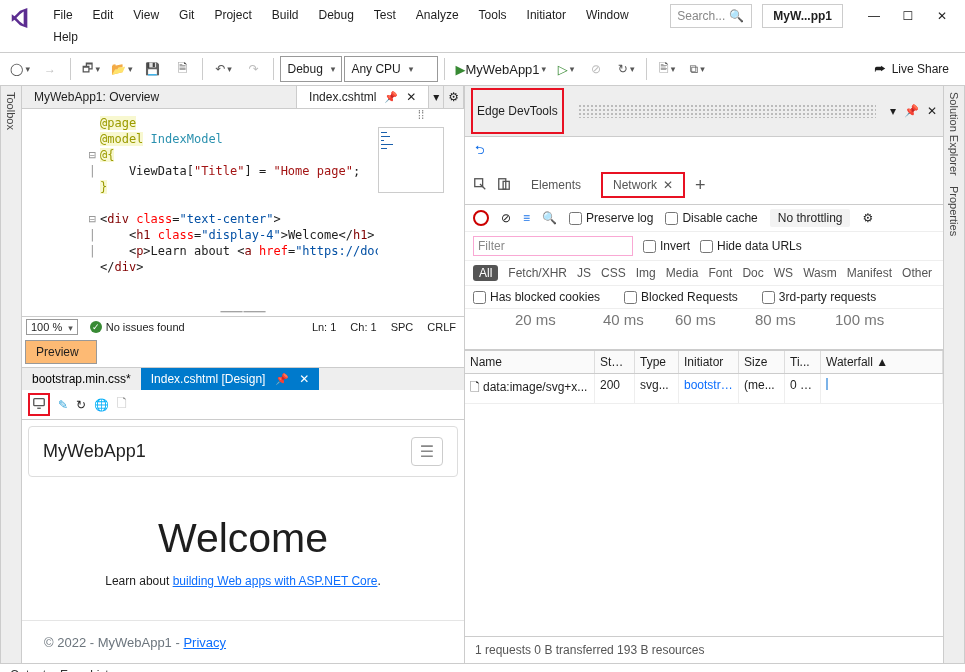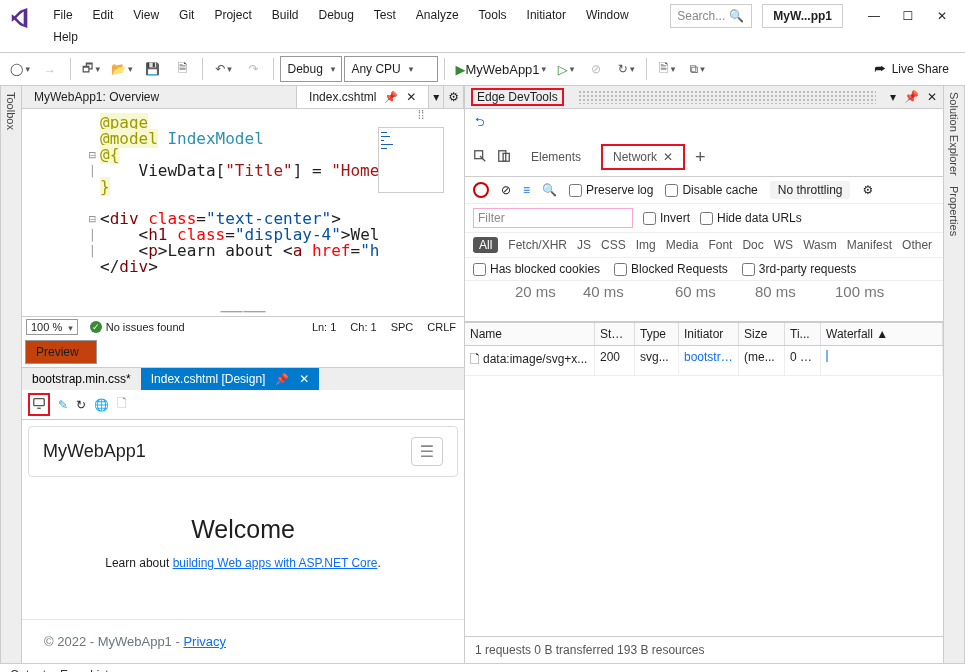--- a/index.html
+++ b/index.html
@@ -21,65 +21,65 @@
   .body{display:flex;height:577px}
   .toolbox-rail,.right-rail{width:20px;background:#eee;border-left:1px solid #ccc;border-right:1px solid #ccc;display:flex;flex-direction:column;align-items:center;padding-top:6px;gap:10px}
   .rail-text{writing-mode:vertical-rl;font-size:11px;color:#444}
   .left-pane{width:442px;display:flex;flex-direction:column;border-right:1px solid #ccc}
   .doctabs{display:flex;align-items:center;background:#f0abfc;border-bottom:1px solid #ccc;height:22px}
   .doctab{padding:3px 12px;background:#fff;border-right:1px solid #ccc;height:16px;display:flex;align-items:center;gap:8px}
   .doctab.inactive{background:#eee;flex:1}
   .doctab.active{background:#fff}
   .editor-wrap{display:flex;height:195px;position:relative}
   .gutter{width:70px;background:#fff;border-right:0;padding:6px 4px;text-align:right;color:#999;font-family:Consolas,monospace;font-size:12px;line-height:16px}
-  .code{flex:1;padding:6px 0;font-family:Consolas,monospace;font-size:16px;line-height:16px;white-space:pre;overflow:hidden}
+  .code{flex:1;padding:6px 0;font-family:Consolas,monospace;font-size:12px;line-height:16px;white-space:pre;overflow:hidden}
   .minimap{width:60px;border:1px solid #ccc;margin:6px 20px 0 0;height:60px;background:linear-gradient(#fff,#fff);padding:2px;font-size:3px;color:#0451a5}
   .splitter-handle{height:12px;display:flex;justify-content:center;align-items:center;color:#888;border-top:0}
   .dir{color:#9b9b00;background:#f8f8d0}
   .type{color:#2b91af}
   .str{color:#a31515}
   .tag{color:#800000}
   .attr{color:#ff0000}
   .aval{color:#0451a5}
   .statusrow{display:flex;align-items:center;background:#fff;border-top:1px solid #ccc;height:20px;font-size:11px}
   .zoom{border:1px solid #999;padding:1px 4px;margin:0 4px;display:flex;align-items:flex-end;gap:4px}
   .issues{display:flex;align-items:center;gap:4px;margin-left:8px;color:#1e1e1e}
   .ok-dot{width:12px;height:12px;border-radius:50%;background:#388a34;color:#fff;display:flex;align-items:center;justify-content:center;font-size:9px}
   .metrics{margin-left:auto;display:flex;gap:14px;padding-right:8px}
-  .preview-tab{border:1px solid #999;padding:3px 10px;width:50px;margin:3px;background:#c2410c;height:16px;display:flex;align-items:center}
+  .preview-tab{border:1px solid #999;padding:3px 10px;width:50px;margin:3px;background:#fdba74;height:16px;display:flex;align-items:center}
   .design-tabs{display:flex;background:#eee;height:22px;border-top:1px solid #ccc}
   .dtab{padding:3px 10px;color:#fff;background:#007acc;display:flex;align-items:center;gap:10px}
   .dtab.inactive{background:#eee;color:#000}
   .dtab.inactive.mod{font-style:normal}
   .design-toolbar{display:flex;align-items:center;padding:3px 6px;gap:8px;border-bottom:1px solid #ccc}
   .highlight-red{border:2px solid #e81123;padding:1px 2px}
   .browser-preview{flex:1;background:#fff;padding:0;overflow:hidden;display:flex;flex-direction:column}
   .bp-nav{display:flex;justify-content:space-between;align-items:center;padding:10px 14px;border-bottom:1px solid #e5e5e5;margin:6px;border:1px solid #ddd;border-radius:4px}
   .brand{font-size:18px;color:#222}
   .burger{border:1px solid #ccc;border-radius:4px;padding:4px 8px;font-size:16px;color:#888}
   .bp-body{text-align:center;padding:20px}
-  .bp-body h1{font-weight:300;font-size:25px;margin:12px 0}
+  .bp-body h1{font-weight:300;font-size:41px;margin:12px 0}
   .bp-body a{color:#0d6efd;text-decoration:underline}
   .bp-footer{margin-top:auto;padding:14px 22px;border-top:1px solid #e5e5e5;color:#6c757d;font-size:13px}
   .right-pane{flex:1;display:flex;flex-direction:column}
   .edge-title{display:flex;align-items:center;background:#eee;border-bottom:1px solid #ccc;padding:2px 6px;gap:8px}
-  .edge-title .label{border:2px solid #e81123;padding:0 4px}
+  .edge-title .label{border:2px solid #e81123;padding:14px 4px}
   .edge-tools{display:flex;align-items:center;padding:6px 8px;gap:10px;border-bottom:1px solid #ccc}
   .devtab{padding:4px 10px;color:#555}
   .devtab.active{border:2px solid #e81123;display:flex;gap:6px}
   .net-toolbar{display:flex;align-items:center;padding:4px 8px;gap:12px;border-bottom:1px solid #eee;flex-wrap:wrap}
   .rec{width:12px;height:12px;border:2px solid #c00;border-radius:50%;display:inline-block}
   .cb{display:flex;align-items:center;gap:4px}
   .cb input{margin:0}
   .pill{background:#f3f3f3;padding:2px 8px;border-radius:2px}
   .net-filter-row{display:flex;align-items:center;padding:4px 8px;gap:10px;border-bottom:1px solid #eee}
   .filter-input{border:1px solid #f9a8d4;padding:2px 4px;width:150px;color:#888}
   .type-row{display:flex;align-items:center;padding:4px 8px;gap:10px;border-bottom:1px solid #eee;font-size:12px;color:#555;flex-wrap:wrap}
   .type-row .sel{background:#555;color:#fff;padding:1px 6px;border-radius:3px}
-  .checks-row{display:flex;align-items:center;padding:4px 8px;gap:14px;border-bottom:1px solid #eee}
+  .checks-row{display:flex;align-items:center;padding:4px 8px;gap:24px;border-bottom:1px solid #eee}
   .timeline{height:40px;border-bottom:1px solid #ccc;position:relative;font-size:15px;color:#777}
   .timeline span{position:absolute;top:2px}
   .net-table{flex:1;font-size:12px}
   .nh{display:grid;grid-template-columns:130px 40px 44px 60px 46px 36px 1fr;border-bottom:1px solid #ccc;border-top:1px solid #ccc;background:#fafafa}
   .nh>div{padding:4px 5px;border-right:1px solid #ddd;white-space:nowrap;overflow:hidden;text-overflow:ellipsis}
   .nr{display:grid;grid-template-columns:130px 40px 44px 60px 46px 36px 1fr;border-bottom:1px solid #eee}
   .nr>div{padding:4px 5px;border-right:1px solid #eee;white-space:nowrap;overflow:hidden;text-overflow:ellipsis}
   .wf-bar{width:2px;height:12px;background:#7cb3e8;display:inline-block}
   .net-summary{padding:6px 10px;border-top:1px solid #ccc;color:#555;font-size:12px}
   .bottom-tabs{display:flex;gap:14px;padding:4px 10px;border-top:1px solid #ccc;font-size:12px;color:#333}
@@ -342,21 +342,21 @@
           <span>Blocked Requests</span>
         </label>
       <label class="cb">
           <input type="checkbox" style="">
           <span>3rd-party requests</span>
         </label>
     </div>
 
     <div class="timeline" id="timeline">
         <span style="left: 50px;">20 ms</span>
-        <span style="left: 118px;">40 ms</span>
+        <span style="left: 138px;">40 ms</span>
         <span style="left: 210px;">60 ms</span>
         <span style="left: 290px;">80 ms</span>
         <span style="left: 370px;">100 ms</span>
       </div>
 
     <div class="net-table">
       <div class="nh" id="nethead">
           <div>Name</div>
           <div>Stat...</div>
           <div>Type</div>

